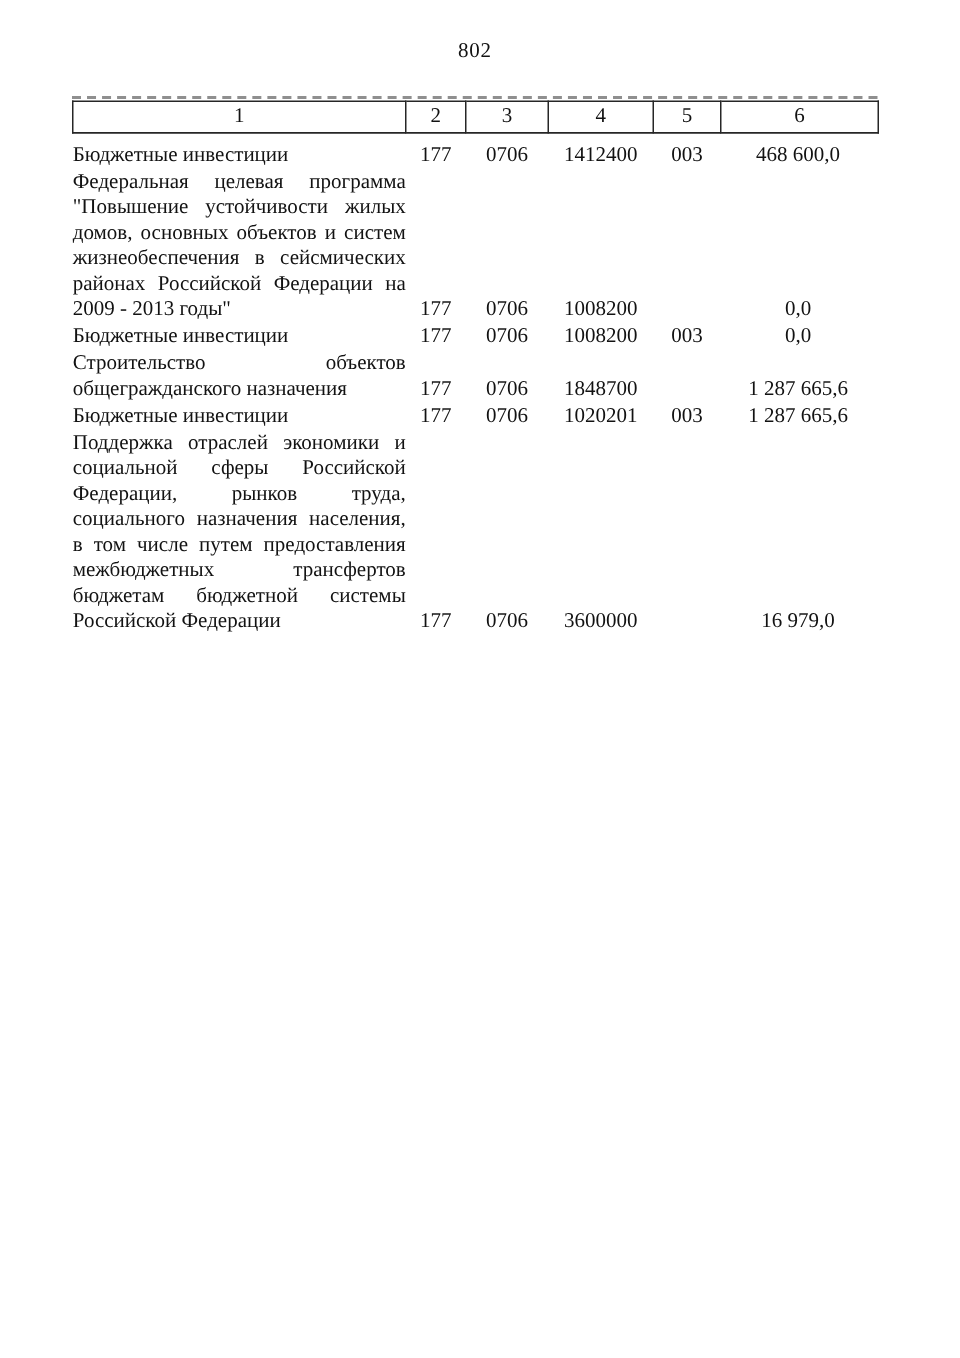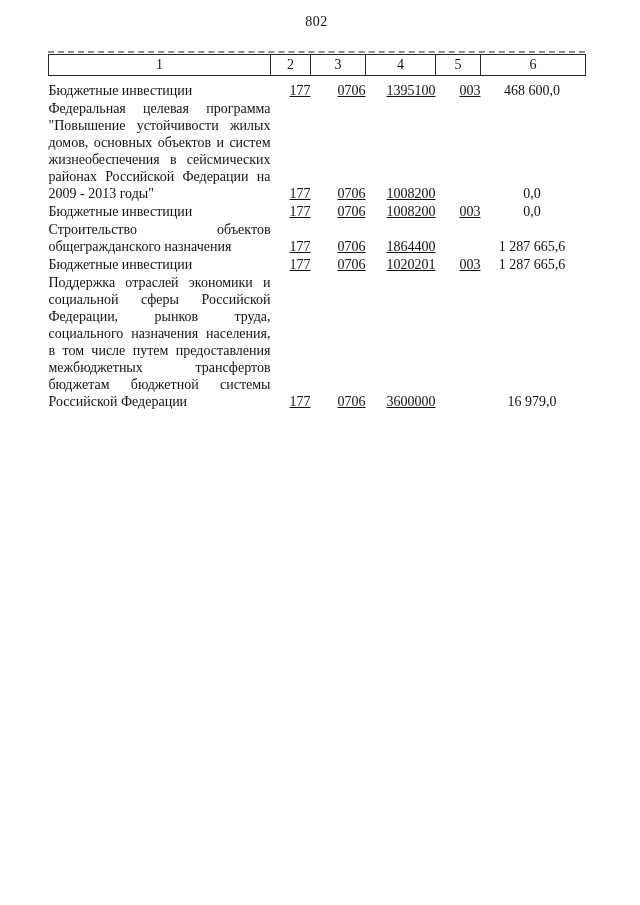--- a/index.html
+++ b/index.html
@@ -11,21 +11,21 @@
     width: 640px;
     height: 905px;
     position: relative;
     font-family: "Liberation Serif", "DejaVu Serif", serif;
     color: #121212;
     -webkit-font-smoothing: antialiased;
   }
   .content {
     position: absolute;
     left: 48px;
-    top: 12px;
+    top: 25px;
     width: 537px;
   }
   .page-number {
     text-align: center;
     font-size: 14px;
     line-height: 20px;
     letter-spacing: 0.5px;
   }
   .table-wrap {
     position: relative;
@@ -61,22 +61,21 @@
     line-height: 17px;
   }
   table.budget tbody tr:first-child td {
     padding-top: 6px;
   }
   td.c1 {
     text-align: justify;
     text-align-last: left;
   }
   td.c2, td.c3, td.c4, td.c5 {
-    text-align: right;
-    text-decoration: underline;
+    text-align: center;
   }
   td.c6 {
     text-align: center;
     padding-right: 2px !important;
   }
 </style>
 </head>
 <body>
 
 <div class="content">
@@ -100,21 +99,21 @@
           <th>4</th>
           <th>5</th>
           <th>6</th>
         </tr>
       </thead>
       <tbody>
           <tr>
     <td class="c1">Бюджетные инвестиции</td>
     <td class="c2">177</td>
     <td class="c3">0706</td>
-    <td class="c4">1395100</td>
+    <td class="c4">1412400</td>
     <td class="c5">003</td>
     <td class="c6">468 600,0</td>
   </tr>
           <tr>
     <td class="c1">Федеральная целевая программа "Повышение устойчивости жилых домов, основных объектов и систем жизнеобеспечения в сейсмических районах Российской Федерации на 2009 - 2013 годы"</td>
     <td class="c2">177</td>
     <td class="c3">0706</td>
     <td class="c4">1008200</td>
     <td class="c5"></td>
     <td class="c6">0,0</td>
@@ -124,21 +123,21 @@
     <td class="c2">177</td>
     <td class="c3">0706</td>
     <td class="c4">1008200</td>
     <td class="c5">003</td>
     <td class="c6">0,0</td>
   </tr>
           <tr>
     <td class="c1">Строительство объектов общегражданского назначения</td>
     <td class="c2">177</td>
     <td class="c3">0706</td>
-    <td class="c4">1864400</td>
+    <td class="c4">1848700</td>
     <td class="c5"></td>
     <td class="c6">1 287 665,6</td>
   </tr>
           <tr>
     <td class="c1">Бюджетные инвестиции</td>
     <td class="c2">177</td>
     <td class="c3">0706</td>
     <td class="c4">1020201</td>
     <td class="c5">003</td>
     <td class="c6">1 287 665,6</td>

